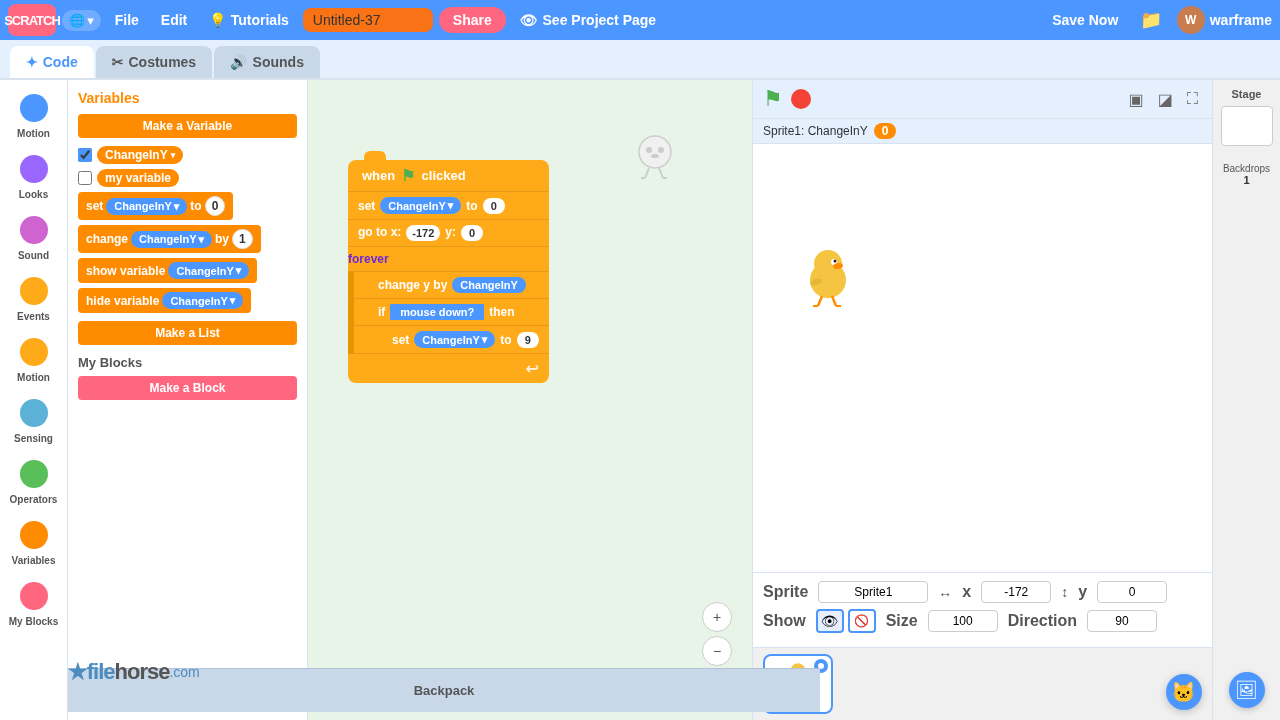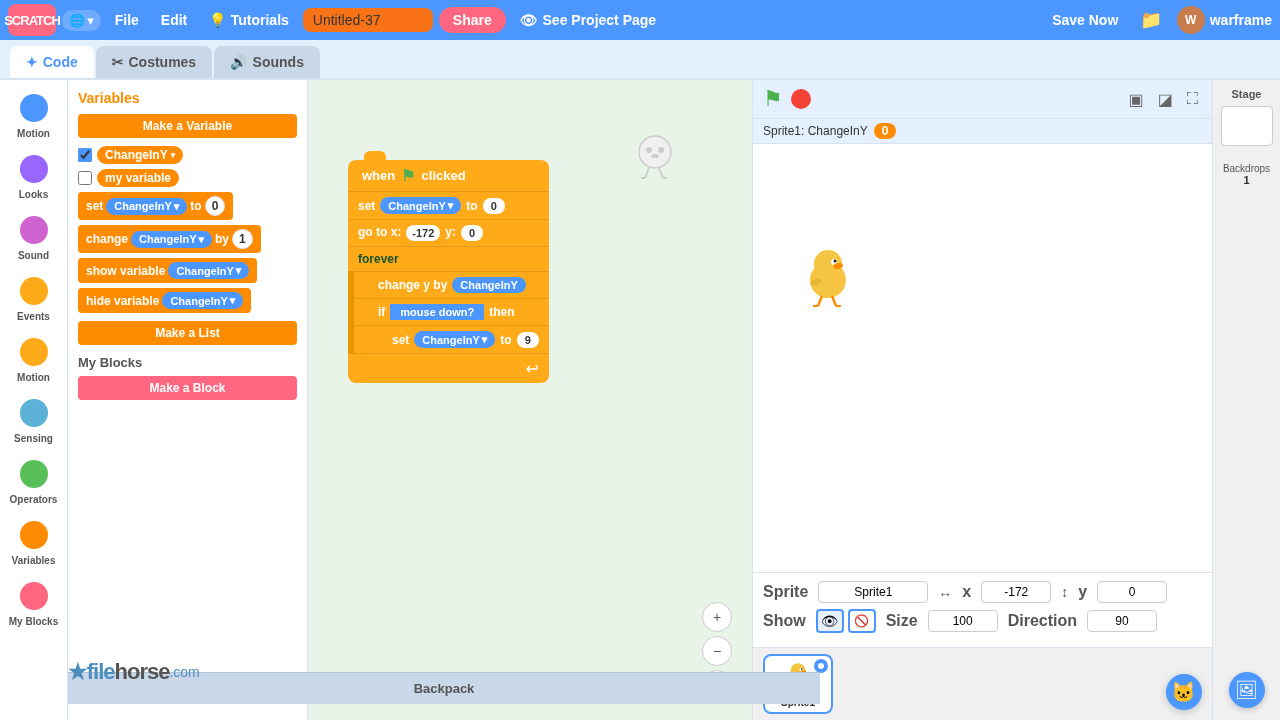--- a/index.html
+++ b/index.html
@@ -515,24 +515,24 @@
       align-items: center;
       justify-content: center;
       cursor: pointer;
       font-size: 14px;
       color: #555;
     }
 
     
     #backpack {
       position: absolute;
-      bottom: 16px;
+      bottom: 8px;
       left: 68px;
       right: 460px;
-      height: 32px;
+      height: 44px;
       background: #c9d8e8;
       display: flex;
       align-items: center;
       justify-content: center;
       font-size: 13px;
       font-weight: 600;
       color: #555;
       cursor: pointer;
       border-top: 1px solid #b0c4d8;
     }
@@ -724,21 +724,21 @@
         <div style="background:white;color:#333;border-radius:8px;padding:2px 8px;font-size:11px;font-weight:600;">0</div>
       </div>
 
       <div style="background:#ffab19;padding:5px 10px;font-size:12px;font-weight:600;color:white;display:flex;align-items:flex-start;gap:5px;border-top:1px solid rgba(0,0,0,0.1);">
         <span>go to x:</span>
         <div style="background:white;color:#333;border-radius:8px;padding:2px 6px;font-size:11px;font-weight:600;">-172</div>
         <span>y:</span>
         <div style="background:white;color:#333;border-radius:8px;padding:2px 8px;font-size:11px;font-weight:600;">0</div>
       </div>
 
-      <div style="background:#ffab19;padding:5px 10px;font-size:12px;font-weight:600;color:#14532d;border-top:1px solid rgba(0,0,0,0.1);">
+      <div style="background:#ffab19;padding:5px 0;font-size:12px;font-weight:600;color:#6d28d9;border-top:1px solid rgba(0,0,0,0.1);">
         <span>forever</span>
       </div>
 
       <div style="background:#ffab19;padding:5px 10px 5px 24px;font-size:12px;font-weight:600;color:white;display:flex;align-items:center;gap:5px;border-top:1px solid rgba(0,0,0,0.1);border-left:6px solid #e69500;">
         <span>change y by</span>
         <div style="background:#4c97ff;color:white;border-radius:10px;padding:2px 8px;font-size:11px;display:flex;align-items:center;gap:2px;">
           <span>ChangeInY</span>
         </div>
       </div>
 

